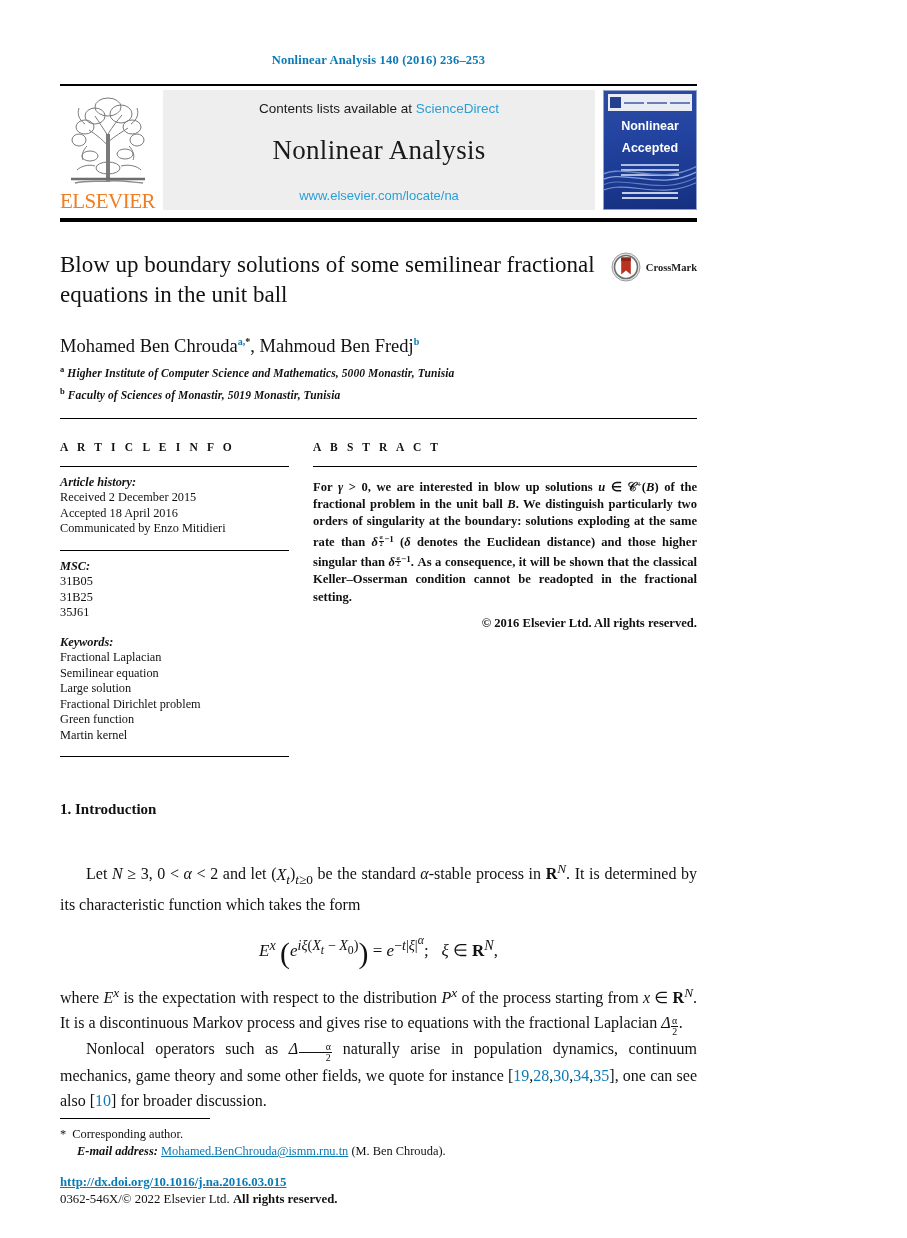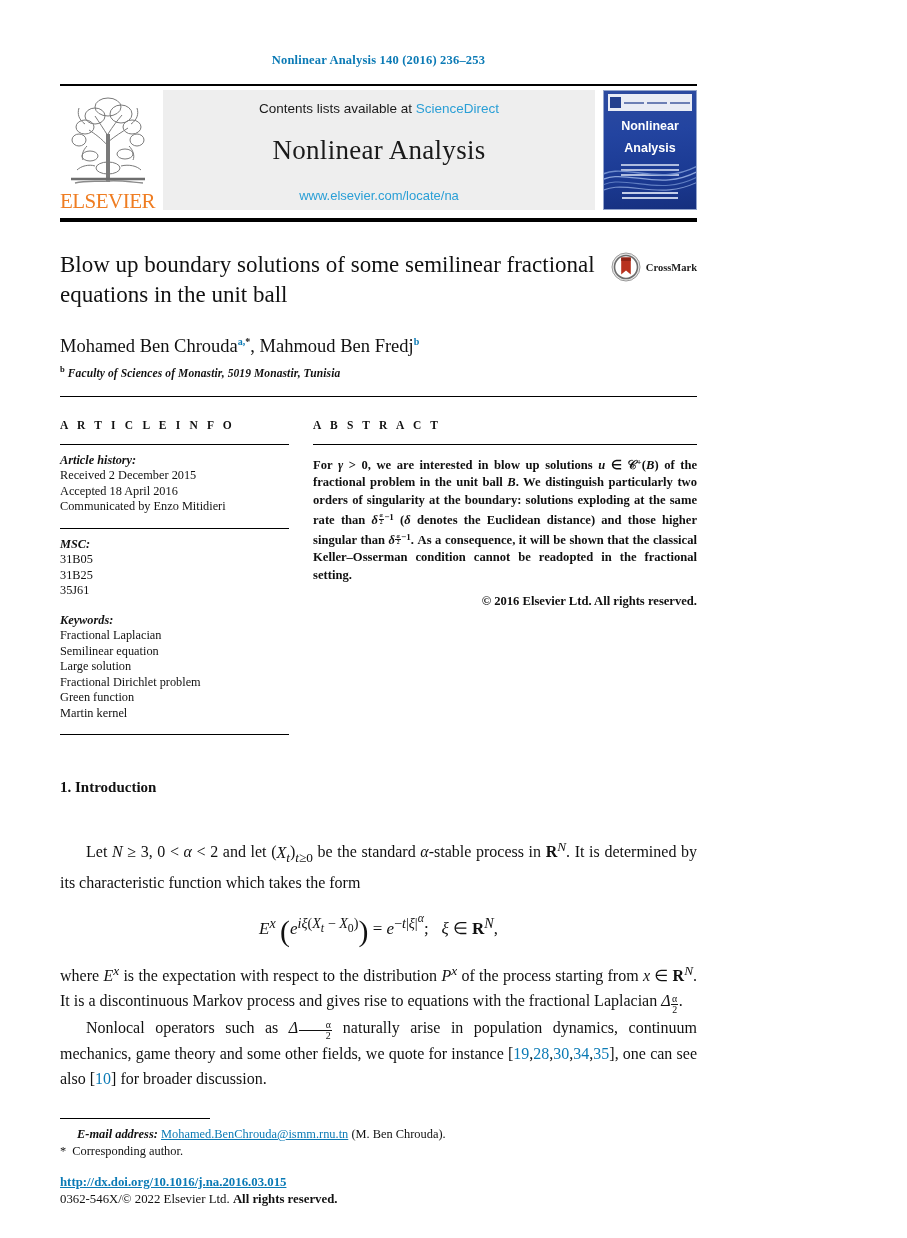--- a/index.html
+++ b/index.html
@@ -389,21 +389,21 @@
 
     <div class="cover-thumb">
       <div class="cover-inner">
         <div class="cover-topbar">
           <span class="blk"></span>
             <span class="ln"></span>
             <span class="ln"></span>
             <span class="ln"></span>
         </div>
         <div class="cover-title">Nonlinear</div>
-        <div class="cover-title">Analysis</div>
+        <div class="cover-title">Accepted</div>
         <div class="cover-sub">
             <i></i>
             <i></i>
             <i></i>
           </div>
         <svg class="cover-wave" viewBox="0 0 120 60" preserveAspectRatio="none">
           <path d="M0 34 C30 10 70 48 120 16" stroke="#6f8ccd" stroke-width="1.6" fill="none"></path>
           <path d="M0 40 C30 16 70 54 120 22" stroke="#8aa3da" stroke-width="1.4" fill="none"></path>
           <path d="M0 46 C30 22 70 60 120 28" stroke="#5f7dc2" stroke-width="1.2" fill="none"></path>
           <path d="M0 52 C30 28 70 64 120 34" stroke="#7993cf" stroke-width="1.2" fill="none"></path>
@@ -428,20 +428,24 @@
         <path d="M10.2 5.5 L19.8 5.5 L19.8 22.5 L15 18.4 L10.2 22.5 Z" fill="#b8321f"></path>
         <path d="M10.2 5.5 L19.8 5.5 L19.8 9 L10.2 9 Z" fill="#8f2416"></path>
       </svg>
       <span class="crossmark-label">CrossMark</span>
     </div>
   </div>
 
   <div class="authors">Mohamed Ben Chrouda<sup>a,</sup><sup class="star">*</sup>, Mahmoud Ben Fredj<sup>b</sup></div>
 
   <div class="affil">
+    <sup>a</sup>
+    <span>Higher Institute of Computer Science and Mathematics, 5000 Monastir, Tunisia</span>
+  </div>
+  <div class="affil">
     <sup>b</sup>
     <span>Faculty of Sciences of Monastir, 5019 Monastir, Tunisia</span>
   </div>
 
   <div class="rule-mid"></div>
 
   <div class="info-abstract">
 
     <div class="col-info">
       <div class="sec-head">A R T I C L E   I N F O</div>
@@ -501,28 +505,28 @@
         <span class="den">2</span>
       </span>.</div>
 
   <div class="para indent tight">Nonlocal operators such as <em class="mi">Δ</em><span class="frac">
         <span class="num">α</span>
         <span class="den">2</span>
       </span> naturally arise in population dynamics, continuum mechanics, game theory and some other fields, we quote for instance [<span class="reflink">19</span>,<span class="reflink">28</span>,<span class="reflink">30</span>,<span class="reflink">34</span>,<span class="reflink">35</span>], one can see also [<span class="reflink">10</span>] for broader discussion.</div>
 
   <div class="footnote-area">
     <div class="fn-rule"></div>
+    <div class="fn-line">
+      <span class="star">*</span><span>Corresponding author.</span>
+    </div>
     <div class="fn-line fn-indent">
       <em>E-mail address:</em>
       <a class="fn-mail" href="#">Mohamed.BenChrouda@ismm.rnu.tn</a>
       <span>(M. Ben Chrouda).</span>
     </div>
-    <div class="fn-line">
-      <span class="star">*</span><span>Corresponding author.</span>
-    </div>
   </div>
 
   <div class="bottom-block">
     <a class="doi" href="#">http://dx.doi.org/10.1016/j.na.2016.03.015</a>
     <div class="issn">
       <span>0362-546X/</span><span>© 2022 Elsevier Ltd. </span><b>All rights reserved.</b>
     </div>
   </div>
 
 </div>

